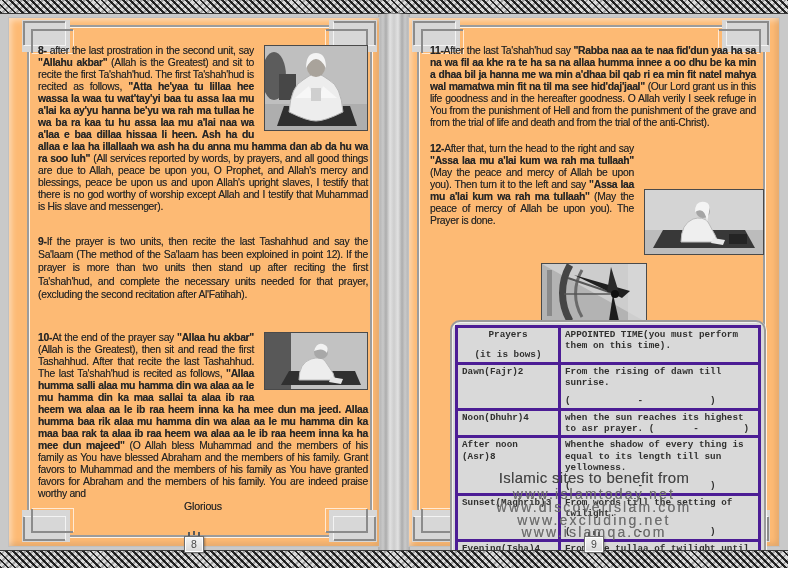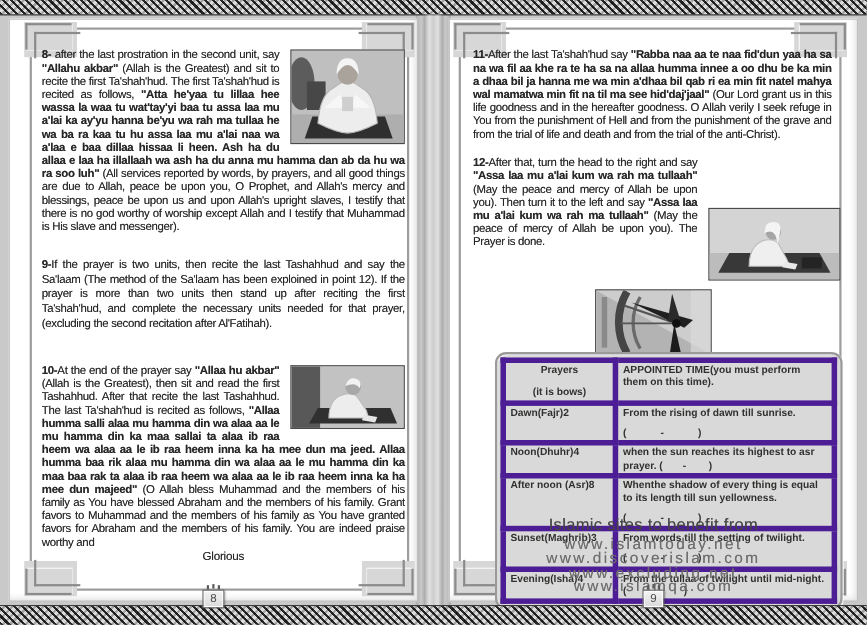--- a/index.html
+++ b/index.html
@@ -24,21 +24,21 @@
   .pages{position:absolute;top:13px;bottom:17px;left:0;right:0;}
   .spine{
     position:absolute;top:0;bottom:0;left:378px;width:32px;
     background:linear-gradient(90deg,
       rgba(0,0,0,.14) 0, rgba(0,0,0,0) 5px,
       rgba(120,120,120,.35) 8px, rgba(255,255,255,.45) 12px,
       rgba(210,210,210,.4) 16px, rgba(255,255,255,.45) 20px,
       rgba(120,120,120,.35) 24px, rgba(0,0,0,0) 27px, rgba(0,0,0,.14) 32px);
   }
   .page{
-    position:absolute;top:4px;bottom:4px;width:372px;background:#ffffff;
+    position:absolute;top:4px;bottom:4px;width:372px;background:#fdba74;
     box-shadow: inset 0 0 0 1px #c0c0c0, inset -3px -3px 6px rgba(0,0,0,.12),
                 inset 3px 3px 6px rgba(255,255,255,.55);
   }
   .page-left{left:8px;}
   .page-right{left:408px;}
 
   
   .frame{
     position:absolute;border:2px solid #9c9c9c;
     box-shadow: inset 1px 1px 0 rgba(255,255,255,.85), 1px 1px 0 rgba(255,255,255,.85);
@@ -84,23 +84,23 @@
   .sundial{left:133px;top:246px;}
 
   
   .times-table{
     position:absolute;left:42px;top:303px;width:306px;
     border:2px solid #9a9a9a;border-radius:10px;padding:3px;background:#d9d9d9;
     box-shadow:1px 1px 0 rgba(255,255,255,.8), inset 1px 1px 0 rgba(255,255,255,.6);
   }
   .times-table table{width:100%;border-collapse:collapse;}
   .times-table th,.times-table td{
-    border:5px solid #4c1d95;padding:1px 4px;vertical-align:top;
+    border:3px solid #4c1d95;padding:1px 4px;vertical-align:top;
     font-size:9.3px;font-weight:700;color:#30302f;line-height:1.22;
-    white-space:pre-wrap;text-align:left;
+    white-space:pre-wrap;text-align:left;font-family:Liberation Mono, monospace;
   }
   .times-table .c1{width:34%;}
   .times-table th.c1{text-align:center;}
   .th-sub{display:block;margin-top:9px;}
   .range{display:block;margin-top:7px;white-space:pre;}
   .row-h1 th{height:26px;}
   .row-dawn td{height:26px;margin-left:40px;}
   .row-noon td{height:14px;}
   .row-asr td{height:30px;}
   .row-maghrib td{height:22px;}

